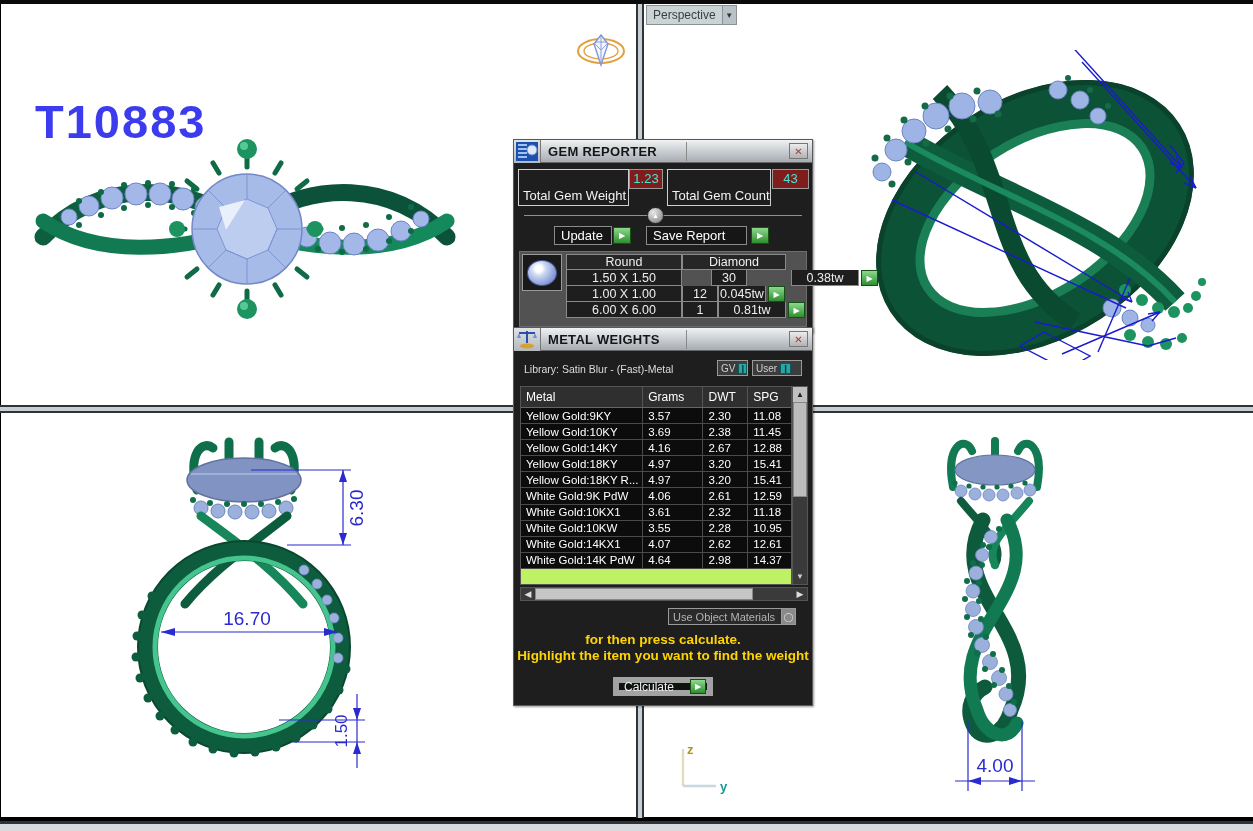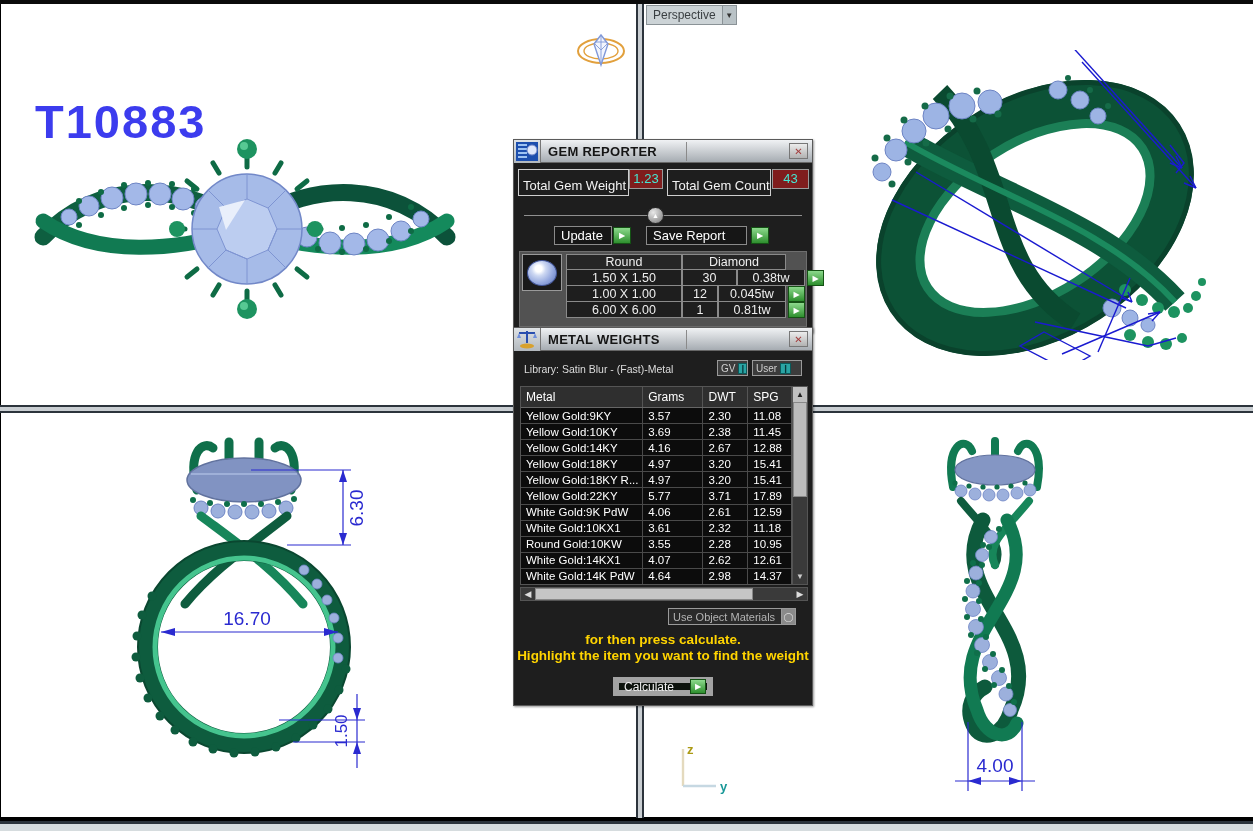--- a/index.html
+++ b/index.html
@@ -23,21 +23,21 @@
   
   .panel{position:absolute;left:513px;width:300px;z-index:10;border:1px solid #5a5a5a;box-shadow:1px 1px 2px rgba(0,0,0,.4);}
   .titlebar{height:23px;background:linear-gradient(#f0f2f4,#a6acb2);display:flex;align-items:center;position:relative;border-bottom:1px solid #666;}
   .titlebar .ticon{width:27px;height:23px;flex:0 0 27px;border-right:1px solid #777;display:flex;align-items:center;justify-content:center;background:linear-gradient(#dfe3e6,#b2b8bd);}
   .titlebar .ttext{font-size:13px;font-weight:bold;color:#151515;padding-left:7px;letter-spacing:.3px;}
   .titlebar .tsep{position:absolute;left:172px;top:2px;width:1px;height:19px;background:#8a8a8a;}
   .closebtn{position:absolute;right:4px;top:3px;width:19px;height:16px;background:linear-gradient(#ececec,#b2b2b2);border:1px solid #777;color:#a33c3c;font-size:10px;font-weight:bold;display:flex;align-items:center;justify-content:center;}
   .pbody{background:#1e1e1e;position:relative;}
 
   
-  .gw-label{position:absolute;font-size:13px;color:#f2f2f2;border:1px solid #cfcfcf;padding:8px 4px 2px 4px;white-space:nowrap;}
+  .gw-label{position:absolute;font-size:13px;color:#f2f2f2;border:1px solid #cfcfcf;padding:18px 4px 2px 4px;white-space:nowrap;}
   .gw-value{position:absolute;font-size:13px;color:#45e6d2;background:#7f1d1d;border:1px solid #9a9a9a;text-align:center;padding:1px 0 2px 0;}
   .collapse-line{position:absolute;left:10px;right:10px;top:52px;border-top:1px solid #909090;}
   .collapse-btn{position:absolute;left:133px;top:44px;width:17px;height:17px;border-radius:50%;background:radial-gradient(circle at 35% 30%,#e8e8e8,#787878);border:1px solid #2a2a2a;display:flex;align-items:center;justify-content:center;font-size:7px;color:#fff;}
   .dkbtn{position:absolute;background:#161616;border:1px solid #8a8a8a;color:#fff;font-size:13px;display:flex;align-items:center;padding:0 6px;}
   .greenbtn{position:absolute;width:18px;height:17px;background:linear-gradient(#8cd98c,#2e8f2e);border:1px solid #145214;color:#fff;font-size:8px;display:flex;align-items:center;justify-content:center;}
   .gr-tablewrap{position:absolute;left:5px;top:64px;width:288px;height:76px;background:#525252;border:1px solid #6e6e6e;}
   .gem-thumbbox{position:absolute;left:2px;top:2px;width:40px;height:37px;background:#191919;border:1px solid #9a9a9a;display:flex;align-items:center;justify-content:center;}
   .gem-thumb{width:30px;height:26px;border-radius:50%;background:radial-gradient(circle at 38% 32%,#ffffff 0 14%,#cdd8f2 30%,#93a7de 62%,#5a72b6 100%);border:1px solid #46599c;}
   .gr-grid{position:absolute;left:46px;top:2px;text-align:center;}
   .gr-row{display:flex;}
@@ -497,28 +497,28 @@
         <div class="gem-thumbbox">
             <div class="gem-thumb"></div>
           </div>
         <div class="gr-grid">
           <div class="gr-row gr-head">
             <div class="gr-cell" style="width:116px;">Round</div>
             <div class="gr-cell" style="width:104px;">Diamond</div>
           </div>
           <div class="gr-row">
             <div class="gr-cell" style="width:116px;">1.50 X 1.50</div>
-            <div class="gr-cell" style="width:55px;">30</div>
-            <div class="gr-cell" style="width:68px;">0.38tw</div>
+            <div class="gr-cell" style="width:36px;margin-left:29px;">30</div>
+            <div class="gr-cell" style="width:68px;margin-left:44px;">0.38tw</div>
             <div class="gr-arrow">▶</div>
           </div>
           <div class="gr-row">
             <div class="gr-cell" style="width:116px;">1.00 X 1.00</div>
             <div class="gr-cell" style="width:36px;">12</div>
-            <div class="gr-cell" style="width:68px;">0.045tw</div>
+            <div class="gr-cell" style="width:48px;">0.045tw</div>
             <div class="gr-arrow">▶</div>
           </div>
           <div class="gr-row">
             <div class="gr-cell" style="width:116px;">6.00 X 6.00</div>
             <div class="gr-cell" style="width:36px;">1</div>
             <div class="gr-cell" style="width:68px;">0.81tw</div>
             <div class="gr-arrow">▶</div>
           </div>
         </div>
       </div>
@@ -582,39 +582,33 @@
             <div class="mw-cell c3">3.20</div>
             <div class="mw-cell c4">15.41</div>
           </div>
         <div class="mw-row">
             <div class="mw-cell c1">Yellow Gold:18KY R...</div>
             <div class="mw-cell c2">4.97</div>
             <div class="mw-cell c3">3.20</div>
             <div class="mw-cell c4">15.41</div>
           </div>
         <div class="mw-row">
-            <div class="mw-cell c1">Yellow Gold:22KY</div>
-            <div class="mw-cell c2">5.77</div>
-            <div class="mw-cell c3">3.71</div>
-            <div class="mw-cell c4">17.89</div>
-          </div>
-        <div class="mw-row">
             <div class="mw-cell c1">White Gold:9K PdW</div>
             <div class="mw-cell c2">4.06</div>
             <div class="mw-cell c3">2.61</div>
             <div class="mw-cell c4">12.59</div>
           </div>
         <div class="mw-row">
             <div class="mw-cell c1">White Gold:10KX1</div>
             <div class="mw-cell c2">3.61</div>
             <div class="mw-cell c3">2.32</div>
             <div class="mw-cell c4">11.18</div>
           </div>
         <div class="mw-row">
-            <div class="mw-cell c1">Round Gold:10KW</div>
+            <div class="mw-cell c1">White Gold:10KW</div>
             <div class="mw-cell c2">3.55</div>
             <div class="mw-cell c3">2.28</div>
             <div class="mw-cell c4">10.95</div>
           </div>
         <div class="mw-row">
             <div class="mw-cell c1">White Gold:14KX1</div>
             <div class="mw-cell c2">4.07</div>
             <div class="mw-cell c3">2.62</div>
             <div class="mw-cell c4">12.61</div>
           </div>

